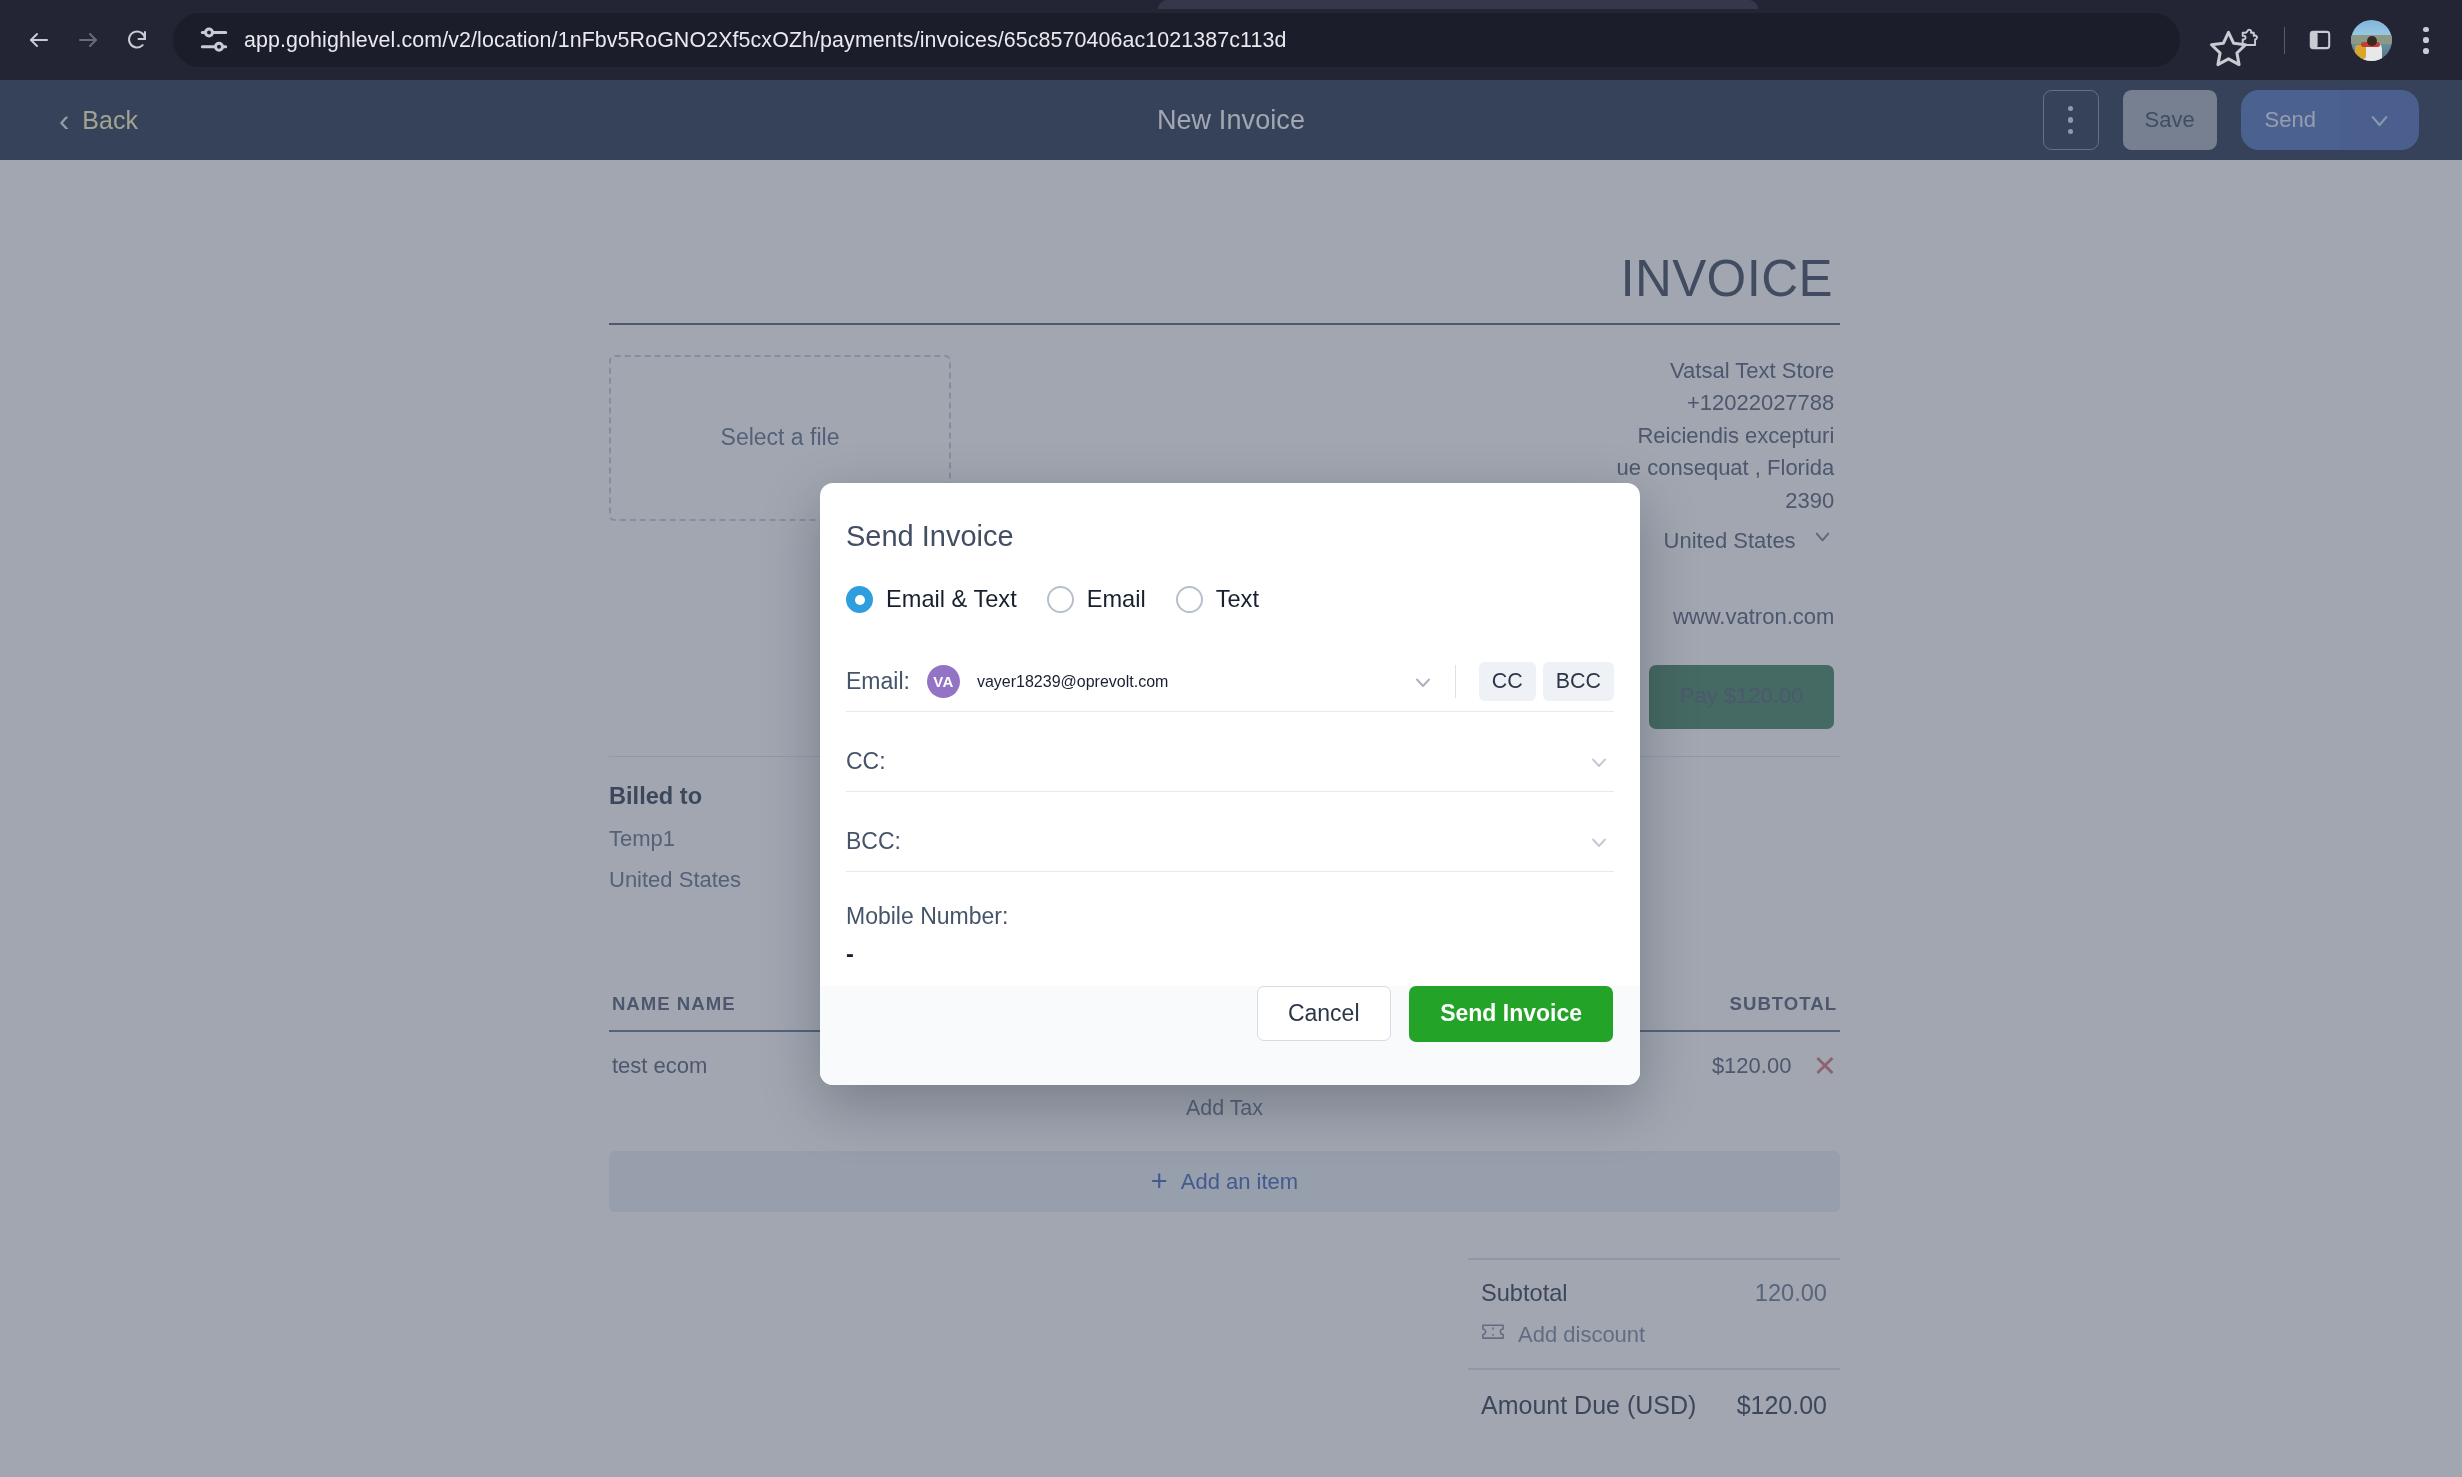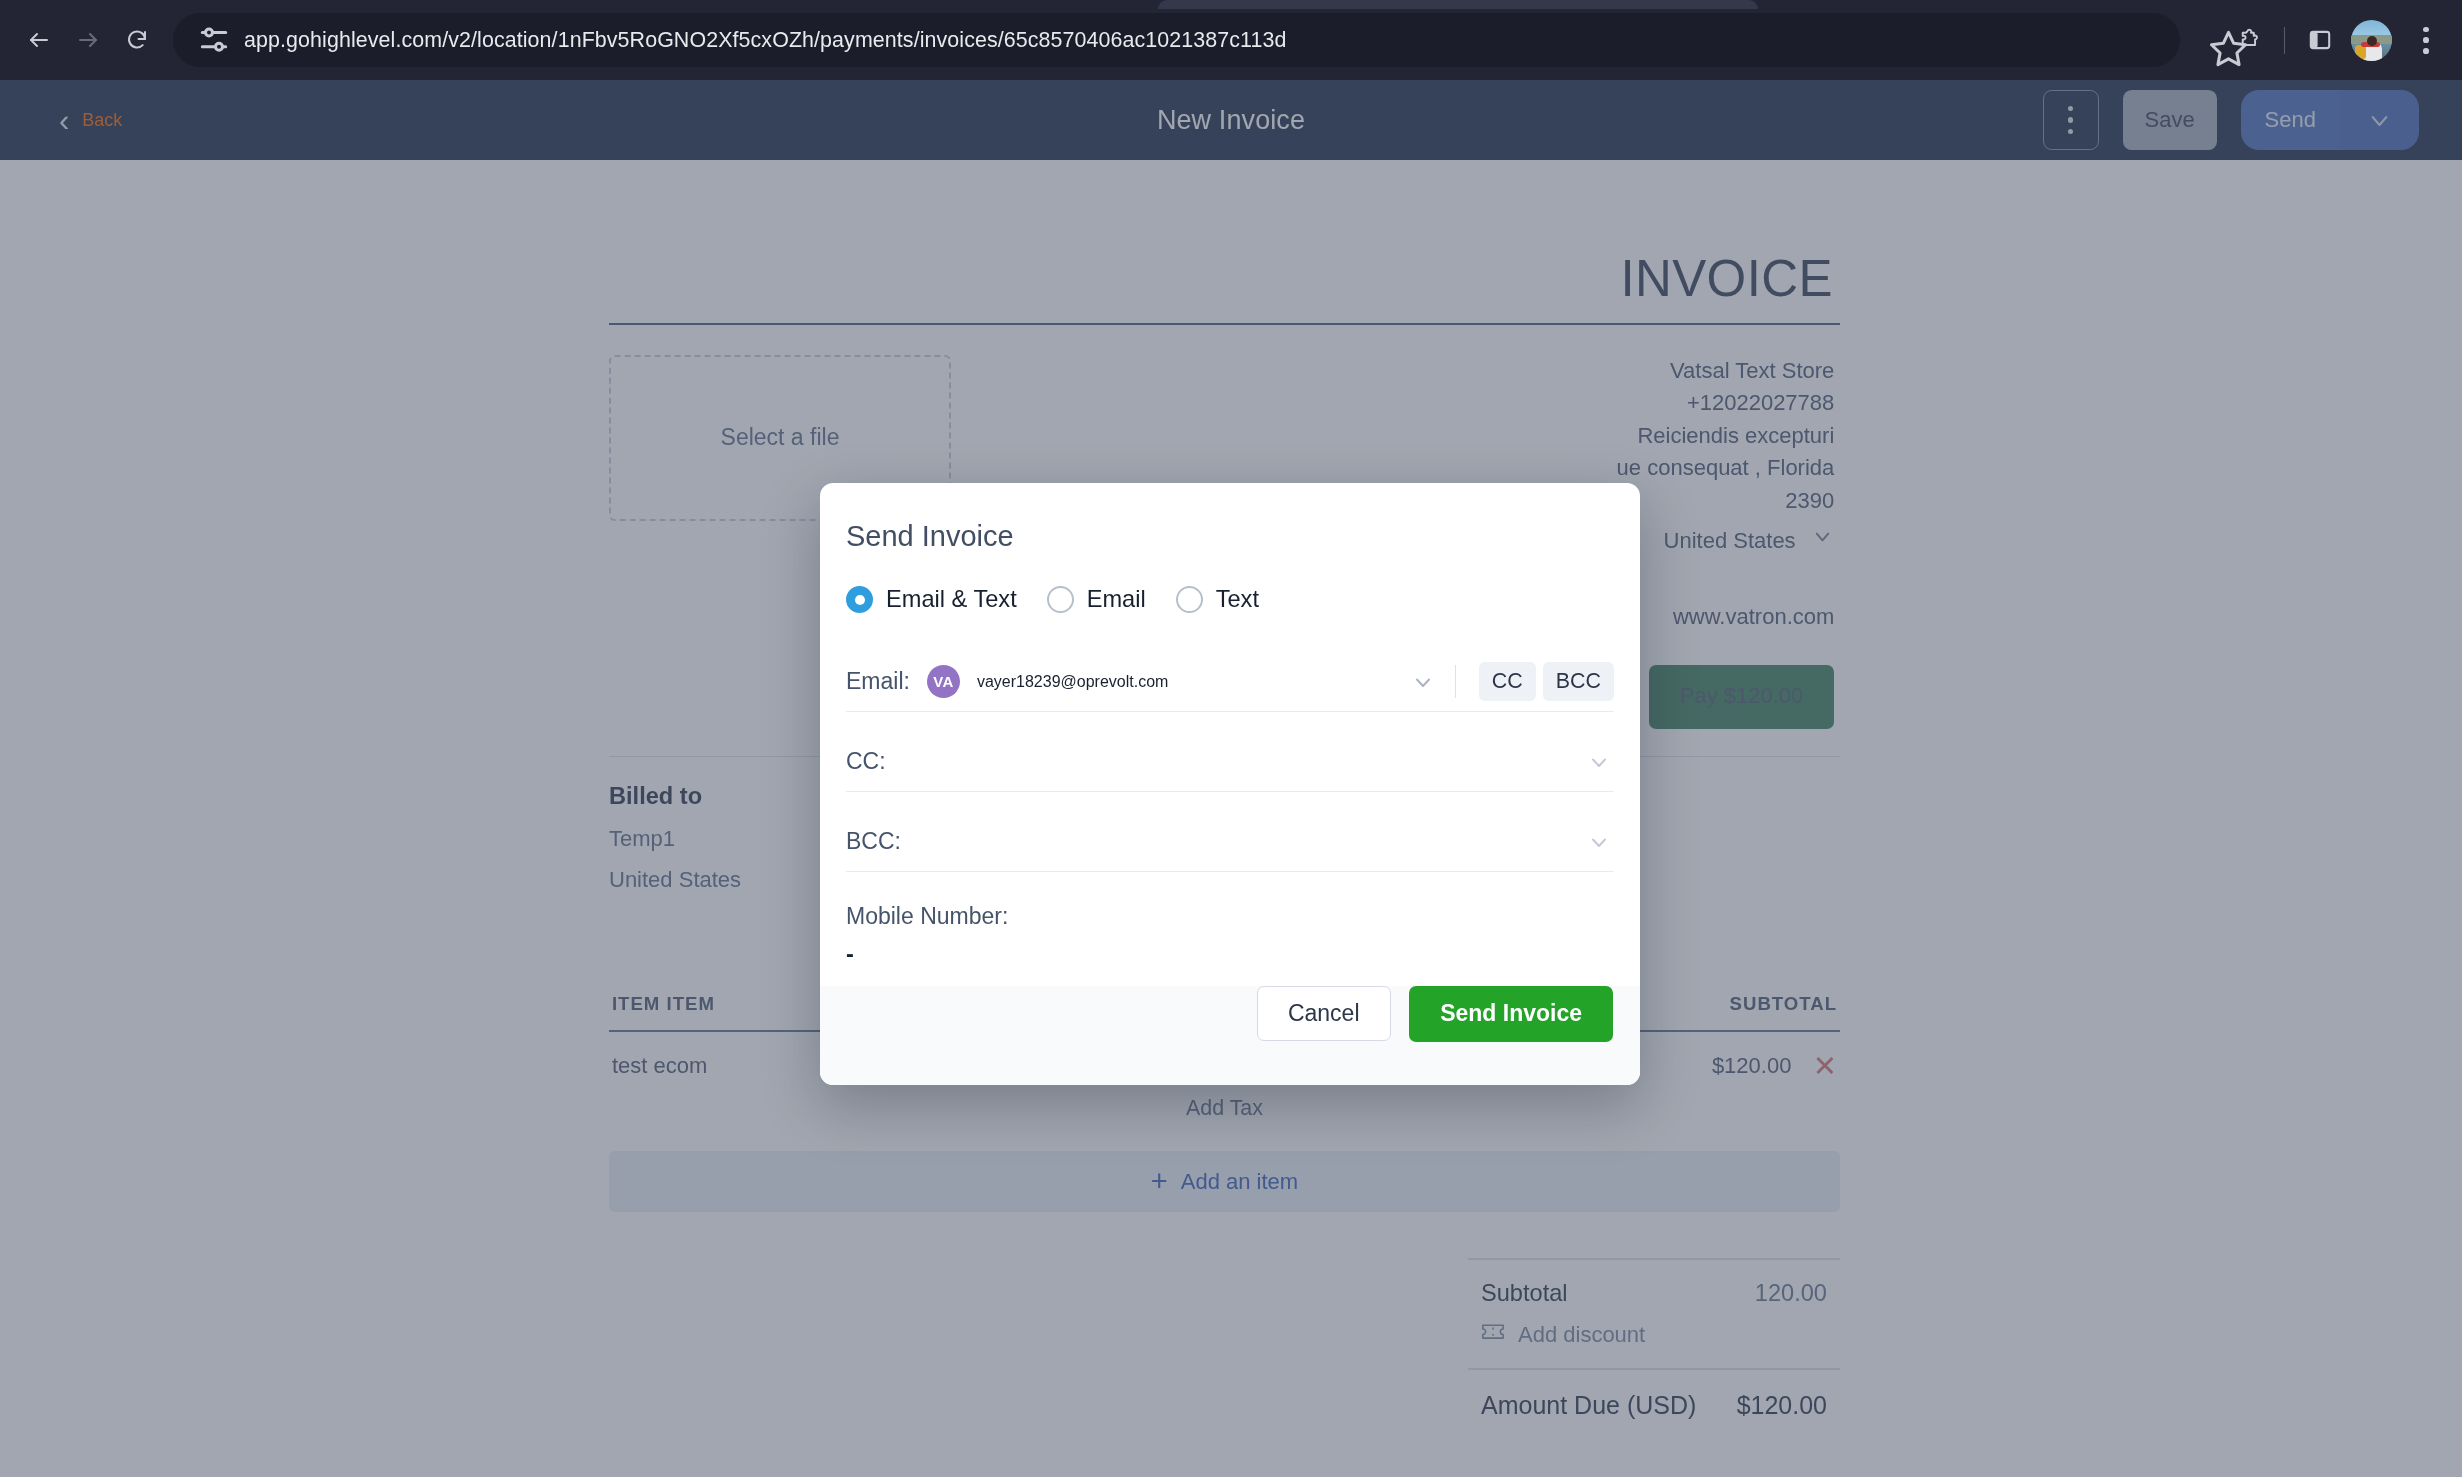--- a/index.html
+++ b/index.html
@@ -108,21 +108,21 @@
   }
   .app-header {
     position: absolute; left:0; top:0; width: 2462px; height: 80px;
     background: #32405a;
     display:flex; align-items:center;
   }
   .back-btn {
     display:flex; align-items:center; gap: 13px; margin-left: 59px; cursor:pointer;
   }
   .back-btn .chev { font-size: 31px; color:#e7eaf0; line-height:1; font-weight:300; }
-  .back-btn .lbl { font-size: 18px; color:#f97316; }
+  .back-btn .lbl { font-size: 25px; color:#fef9c3; }
   .app-title {
     position:absolute; left:0; right:0; top:0; height:80px;
     display:flex; align-items:center; justify-content:center;
     font-size: 27px; color:#ffffff; letter-spacing: 0.1px;
   }
   .app-header-actions {
     position:absolute; right: 43px; top: 0; height: 80px;
     display:flex; align-items:center; gap: 24px;
   }
   .icon-square-btn {
@@ -421,21 +421,21 @@
       </div>
 
       <div class="billed-sep"></div>
       <div class="billed-to">
         <div class="bt-h">Billed to</div>
         <div class="bt-l">Temp1</div>
         <div class="bt-l">United States</div>
       </div>
 
       <div class="items-head">
-        <span>ITEM ITEM</span>
+        <span>NAME NAME</span>
         <span>SUBTOTAL</span>
       </div>
       <div class="items-rule"></div>
 
       <div class="item-row">
         <span>test ecom</span>
         <span class="rt">
           <span>$120.00</span>
           <span class="item-x">✕</span>
         </span>

